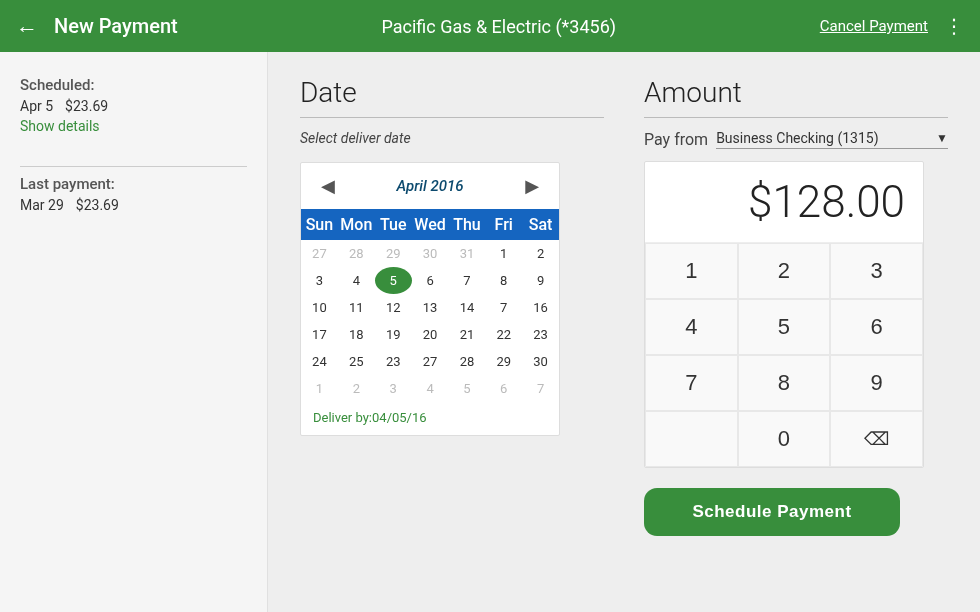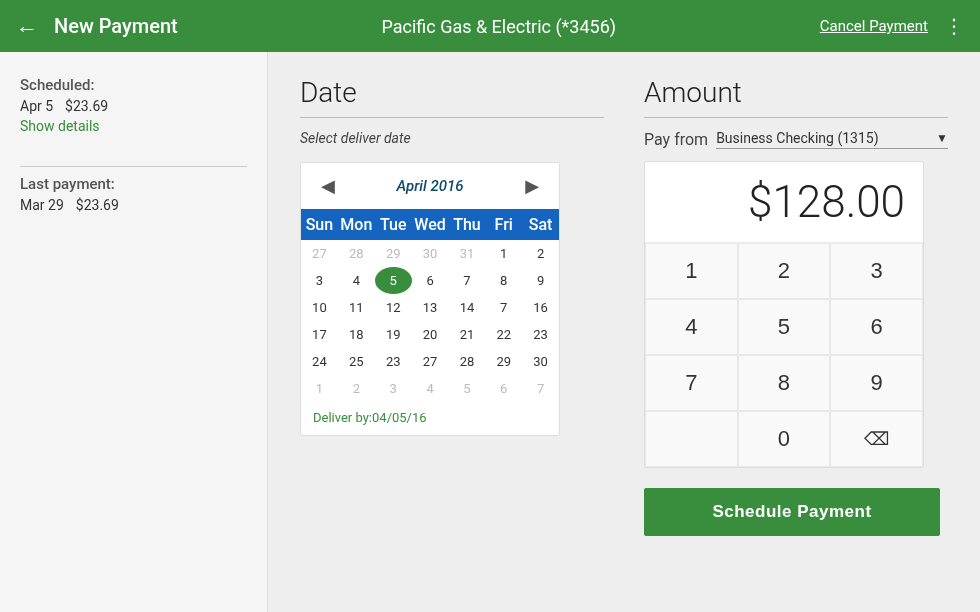--- a/index.html
+++ b/index.html
@@ -262,22 +262,22 @@
     }
 
     
     .schedule-btn-row {
       margin-top: 20px;
     }
     .schedule-btn {
       background: #388e3c;
       color: white;
       border: none;
-      border-radius: 2px;
-      width: 296px;
+      border-radius: 13px;
+      width: 256px;
       padding: 14px 0;
       font-size: 17px;
       font-weight: 600;
       cursor: pointer;
       letter-spacing: 0.5px;
     }
   </style>
 </head>
 <body>
 

